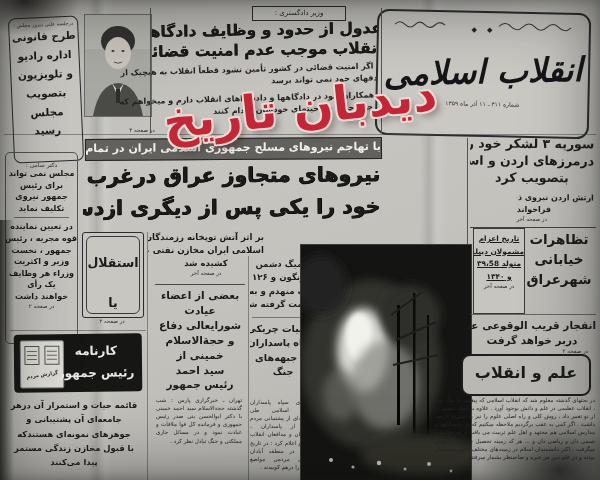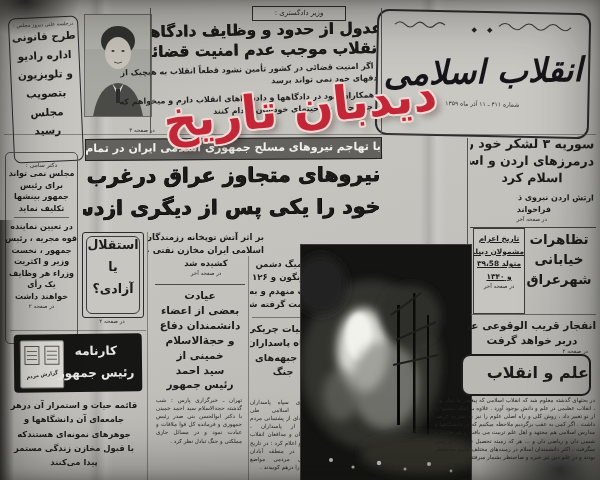--- a/index.html
+++ b/index.html
@@ -65,21 +65,21 @@
   .syria .h{font-size:12.5px;font-weight:bold;text-align:center;line-height:1.35;letter-spacing:-0.5px;}
   .syria .s{font-size:8px;font-weight:bold;text-align:left;line-height:1.5;margin-top:5px;margin-left:47px;}
 
   .sami{left:5px;top:152px;width:71px;height:182px;border:1px solid #55554f;border-radius:5px;padding-top:8px;}
   .sami .by{font-size:6px;text-align:center;color:#2e2e2c;}
   .sami .ln{font-size:8px;font-weight:bold;text-align:center;line-height:1.45;}
   .sami .sep{height:1px;background:#6a6a64;margin:3px 8px;}
 
   .indep{left:82px;top:232px;width:60px;height:84px;border:1.5px solid #2b2b2f;border-radius:3px;background:#c7c6c1;}
   .indep .inner{position:absolute;inset:3px;border:1px solid #3a3a3e;border-radius:6px;}
-  .indep .ln{font-size:12.5px;font-weight:bold;text-align:center;line-height:1.6;margin-top:2px;}
+  .indep .ln{font-size:12.5px;font-weight:bold;text-align:center;line-height:1.6;margin-top:20px;}
 
   .oil{left:148px;top:231px;width:116px;}
   .oil .ln{font-size:8.6px;font-weight:bold;text-align:center;line-height:1.5;}
 
   .visit{left:155px;top:284px;width:90px;border-top:1px solid #4a4a46;padding-top:3px;}
   .visit .ln{font-size:10.5px;font-weight:bold;text-align:center;line-height:1.42;}
 
   .mig{left:250px;top:258px;width:66px;}
   .mig .ln{font-size:8.6px;font-weight:bold;text-align:center;line-height:1.55;}
   .ops{left:250px;top:322px;width:66px;}
@@ -93,21 +93,21 @@
 
   .demos{left:522px;top:230px;width:74px;}
   .demos .ln{font-size:13.5px;font-weight:bold;text-align:center;line-height:1.48;letter-spacing:-0.5px;}
   .draft{left:473px;top:228px;width:50px;height:80px;border:1px solid #3a3a36;background:#c6c5c0;padding-top:4px;}
   .draft .ln{font-size:7.4px;font-weight:bold;text-align:center;line-height:1.7;text-decoration:underline;}
   .explosion{left:468px;top:318px;width:128px;}
   .explosion .ln{font-size:10.5px;font-weight:bold;text-align:center;line-height:1.45;}
 
   .science-box{left:461px;top:354px;width:126px;height:38px;border:2.5px solid #1d1d20;border-radius:9px;
                background:#b9b8b3;}
-  .science-box .t{font-size:16px;font-weight:bold;line-height:34px;letter-spacing:-0.5px;}
+  .science-box .t{font-size:16px;font-weight:bold;text-align:center;line-height:34px;letter-spacing:-0.5px;}
   .science-body{left:435px;top:396px;width:160px;height:82px;}
 
   .banner{left:14px;top:334px;width:128px;height:58px;background:#161614;border-radius:4px;
           transform:rotate(-.6deg);}
   .banner .t{position:absolute;right:6px;top:7px;width:80px;color:#e9e8e4;text-align:center;}
   .banner .t .ln{font-size:12px;font-weight:bold;line-height:1.8;letter-spacing:-0.5px;white-space:nowrap;}
   .stamp{position:absolute;left:6px;top:6px;width:42px;height:46px;background:#dddcd6;border:1px solid #8a8a84;
          border-radius:2px;}
   .stamp .lbl{font-size:5px;text-align:center;margin-top:30px;font-weight:bold;color:#2a2a28;transform:rotate(-8deg);}
 
@@ -180,33 +180,33 @@
     <div class="t ln">با تهاجم نیروهای مسلح جمهوری اسلامی ایران در تمام جبهه‌ها</div>
   </div>
   <div class="blk mhead">
     <div class="ln">نیروهای متجاوز عراق درغرب کشورمواضع</div>
     <div class="ln">خود را یکی پس از دیگری ازدست میدهند</div>
   </div>
 
   <div class="blk syria">
     <div class="h ln">سوریه ۳ لشکر خود را</div>
     <div class="h ln">درمرزهای اردن و اسرائیل</div>
-    <div class="h ln">اسلام کرد</div>
+    <div class="h ln">بتصویب کرد</div>
     <div class="s ln">ارتش اردن نیروی ذخیره خود را</div>
     <div class="s ln" style="margin-top:0">فراخواند</div>
     <div class="pgref">در صفحه آخر</div>
   </div>
   <div class="hrule" style="left:470px;top:227px;width:126px"></div>
   <div class="vrule" style="left:467px;top:138px;height:342px"></div>
 
   <div class="blk sami">
     <div class="by">دکتر سامی :</div>
     <div class="ln">مجلس نمی تواند</div>
     <div class="ln">برای رئیس</div>
-    <div class="ln">جمهور بینشها</div>
+    <div class="ln">جمهور نیروی</div>
     <div class="ln">تکلیف نماید</div>
     <div class="sep"></div>
     <div class="ln">در تعیین نماینده</div>
     <div class="ln">قوه مجریه ، رئیس</div>
     <div class="ln">جمهور ، نخست</div>
     <div class="ln">وزیر و اکثریت</div>
     <div class="ln">وزراء هر وظایف</div>
     <div class="ln">یک رأی</div>
     <div class="ln">خواهند داشت</div>
     <div class="pgref">در صفحه ۲</div>
@@ -221,23 +221,23 @@
   <div class="blk pgref" style="left:90px;top:318px;width:44px">در صفحه ۲</div>
 
   <div class="blk oil">
     <div class="ln">بر اثر آتش توپخانه رزمندگان جمهوری</div>
     <div class="ln">اسلامی ایران مخازن نفتی عراق بآتش</div>
     <div class="ln">کشیده شد</div>
     <div class="pgref">در صفحه آخر</div>
   </div>
 
   <div class="blk visit">
+    <div class="ln">بعضی از اعضاء</div>
     <div class="ln">عیادت</div>
-    <div class="ln">بعضی از اعضاء</div>
-    <div class="ln">دانشمندان دفاع</div>
+    <div class="ln">شورایعالی دفاع</div>
     <div class="ln">و حجةالاسلام</div>
     <div class="ln">خمینی از</div>
     <div class="ln">سید احمد</div>
     <div class="ln">رئیس جمهور</div>
   </div>
   <div class="blk body-col col1">تهران ـ خبرگزاری پارس : شب گذشته حجةالاسلام سید احمد خمینی با دکتر ابوالحسن بنی صدر رئیس جمهوری و فرمانده کل قوا ملاقات و عیادت نمود و در مسائل جاری مملکتی و جنگ تبادل نظر کرد .</div>
 
   <div class="blk mig">
     <div class="ln">۳ میگ دشمن</div>
     <div class="ln">سرنگون و ۱۲۶</div>
@@ -324,21 +324,21 @@
       <div class="lbl">گزارش مردم</div>
     </div>
     <div class="t">
       <div class="ln">کارنامه</div>
       <div class="ln">رئیس جمهور</div>
     </div>
   </div>
 
   <div class="blk quote">
     <div class="ln">قائمه حیات و استمرار آن درهر</div>
-    <div class="ln">جامعه‌ای آن دانشگاهها و</div>
+    <div class="ln">جامعه‌ای آن پشتیبانی و</div>
     <div class="ln">جوهرهای نمونه‌ای هستندکه</div>
     <div class="ln">با قبول مخازن زندگی مستمر</div>
     <div class="ln">پیدا می‌کنند</div>
   </div>
 
   <div class="blk wm" style="color: rgb(194, 39, 55);">دیدبان تاریخ</div>
 
   <div class="corner-tl"></div>
   <div class="edge-l"></div>
   <div class="corner-br"></div>

